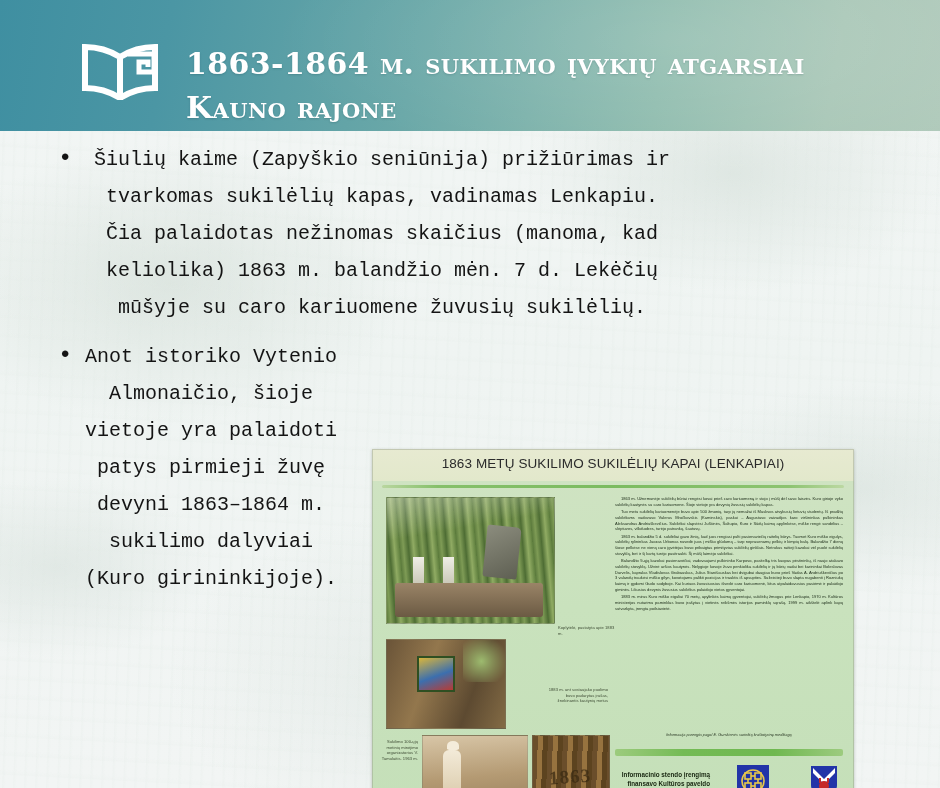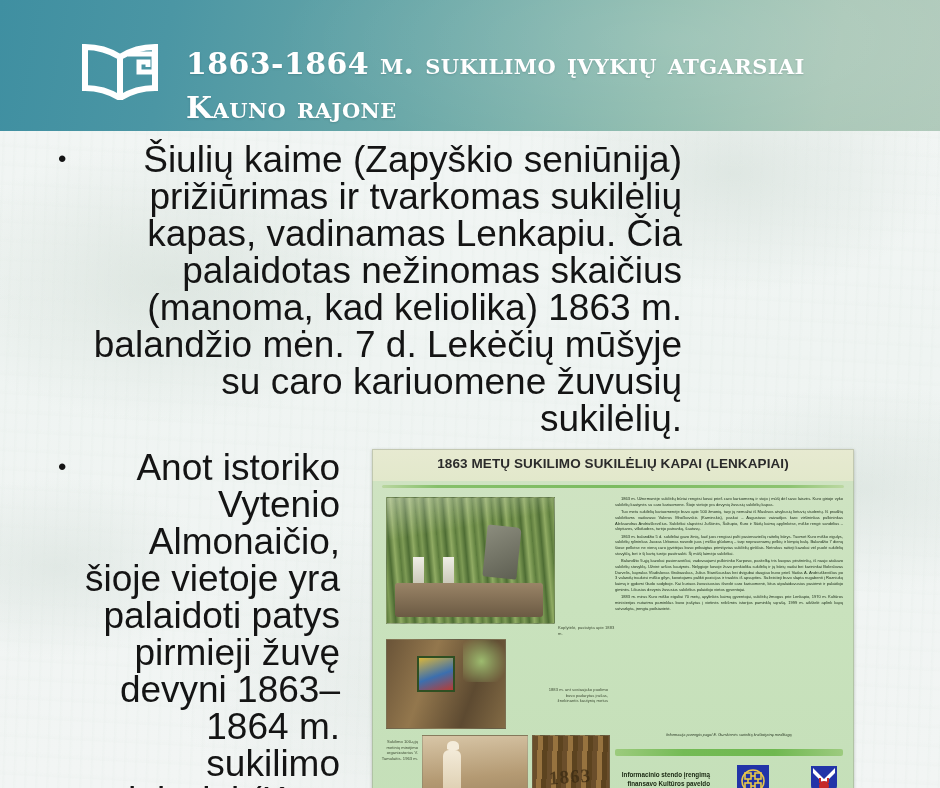--- a/index.html
+++ b/index.html
@@ -103,24 +103,24 @@
     width: 600px;
     margin: 0;
     padding: 0;
     list-style: none;
   }
   li.bullet {
     position: relative;
     margin: 0 0 2px 0;
     padding-left: 28px;
     color: #141414;
-    font-family: Liberation Sans, sans-serif;
-    font-size: 37px;
+    font-family: Liberation Mono, monospace;
+    font-size: 20px;
     line-height: 37px;
-    text-align: right;
+    text-align: center;
   }
   li.bullet::before {
     content: "\2022";
     position: absolute;
     left: 4px;
     top: -1px;
     font-size: 24px;
     line-height: 37px;
     color: #141414;
   }
@@ -150,21 +150,21 @@
     height: 32px;
     background: linear-gradient(180deg, #e7ead1 0%, #e2e8cb 100%);
   }
   .poster-title {
     position: absolute;
     left: 0; right: 0;
     top: 7px;
     text-align: center;
     color: #2b2b2b;
     font-size: 13.5px;
-    font-weight: 700;
+    font-weight: 400;
     letter-spacing: .1px;
     white-space: nowrap;
   }
   .poster-rule {
     position: absolute;
     left: 10px; right: 10px;
     top: 36px;
     height: 3px;
     background: linear-gradient(90deg, #b9d69f, #86c06a 12%, #7bbb60 50%, #8cc370 88%, #bcd8a2);
     border-radius: 2px;

